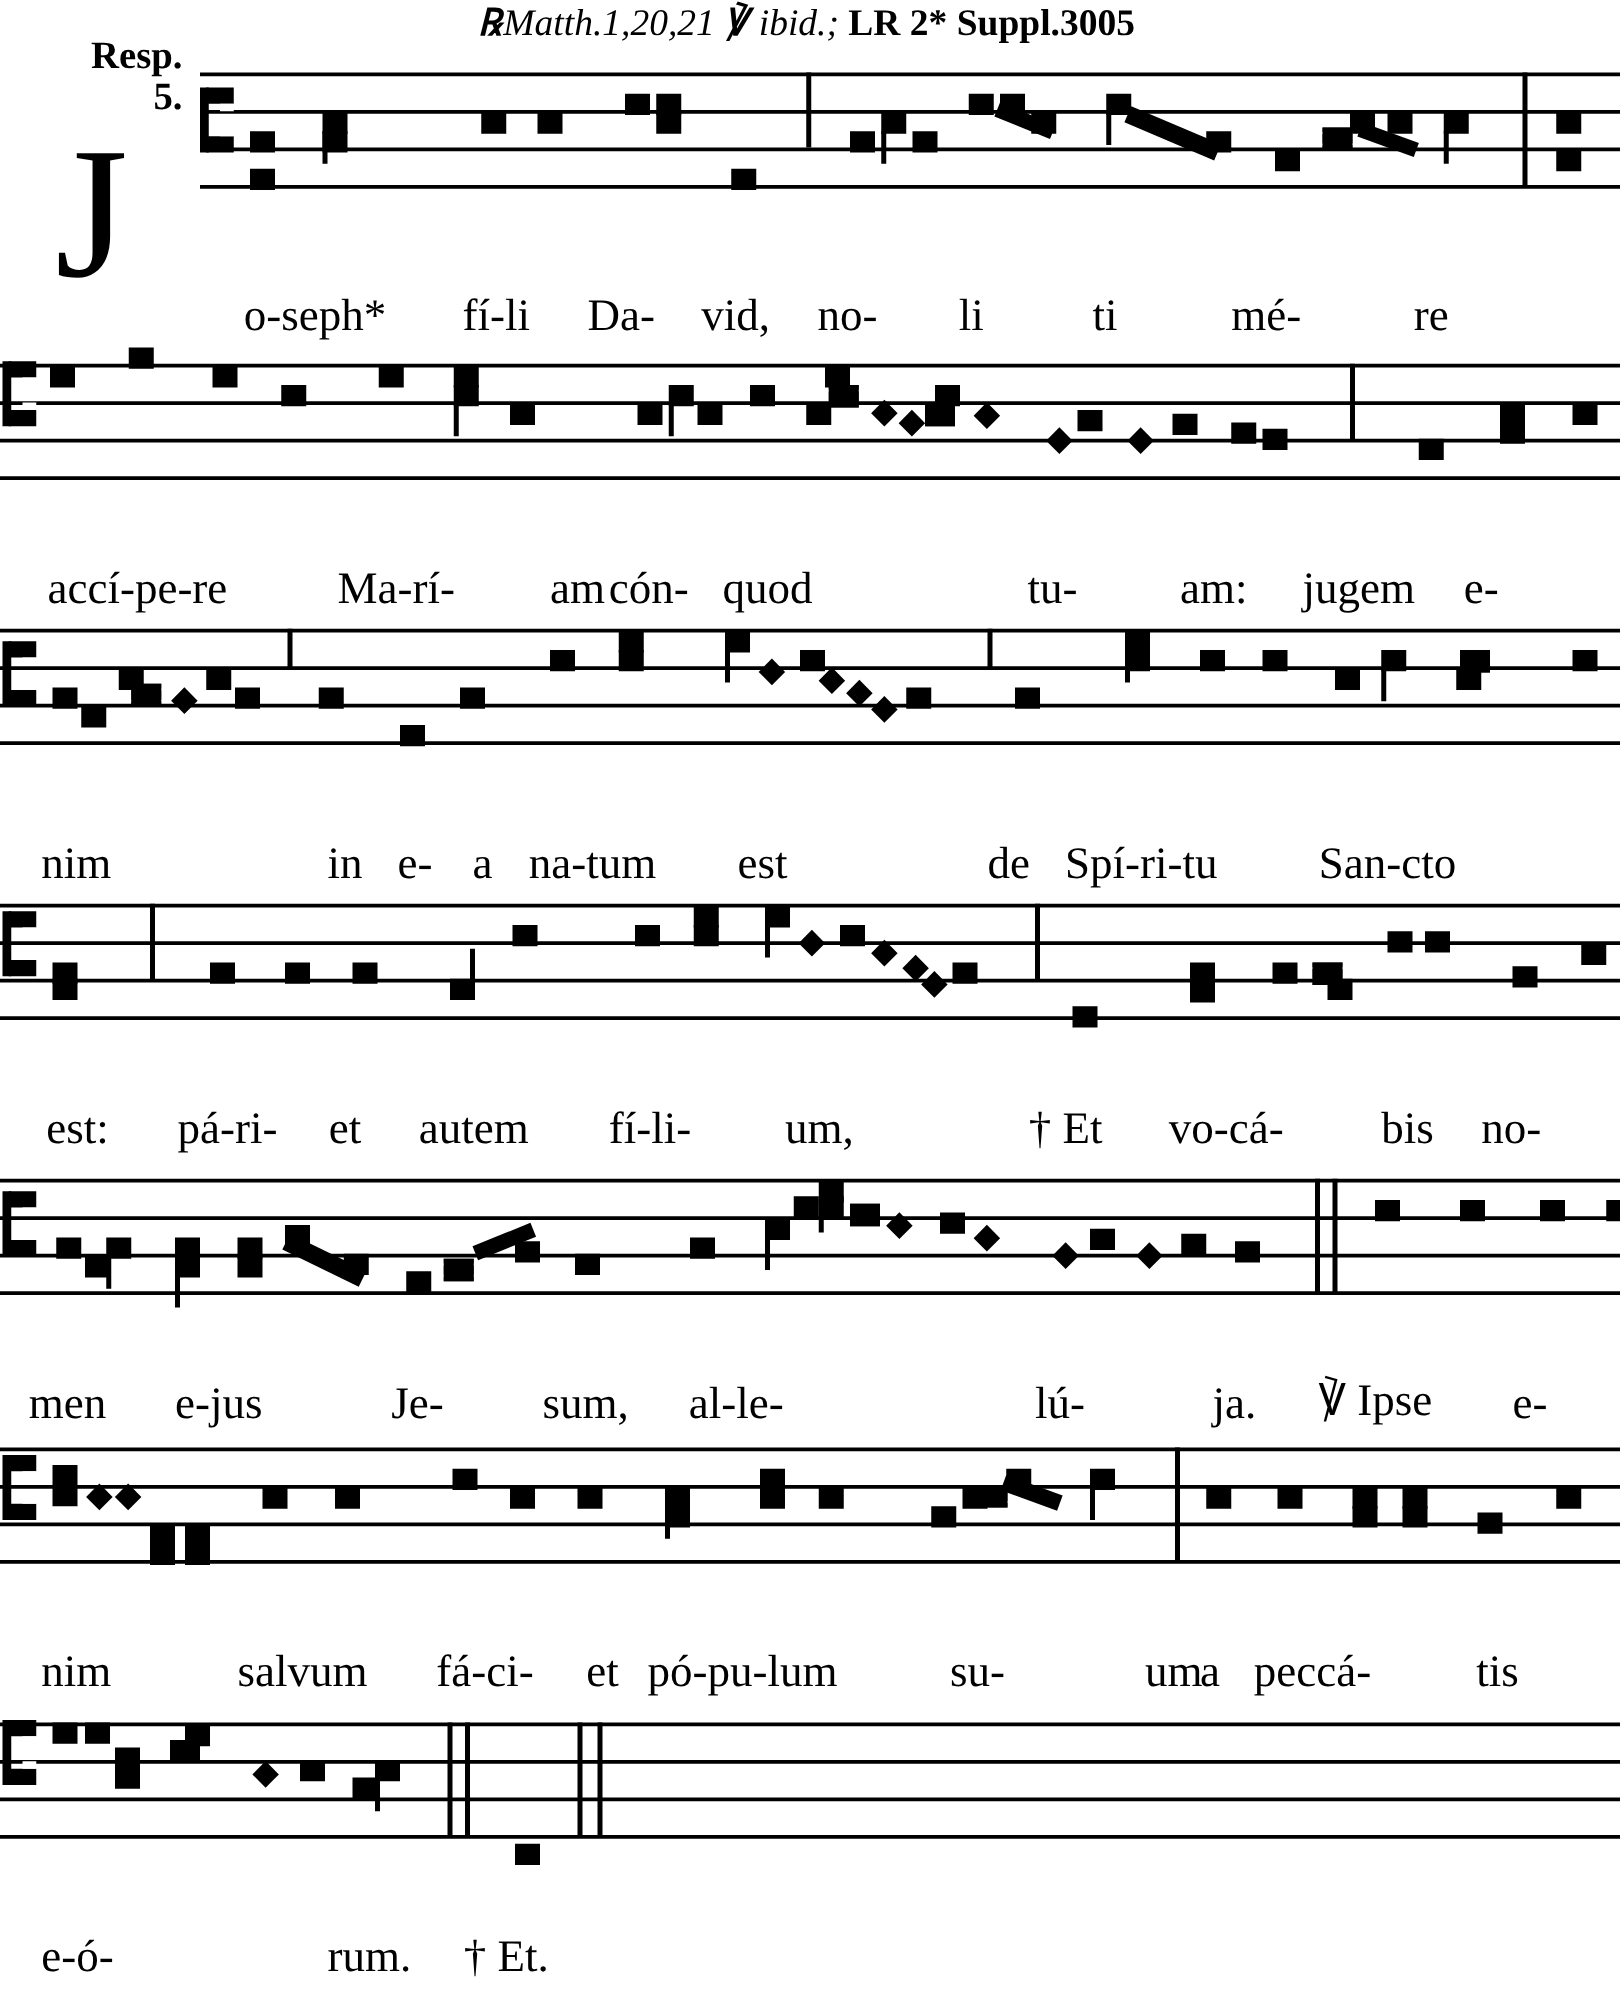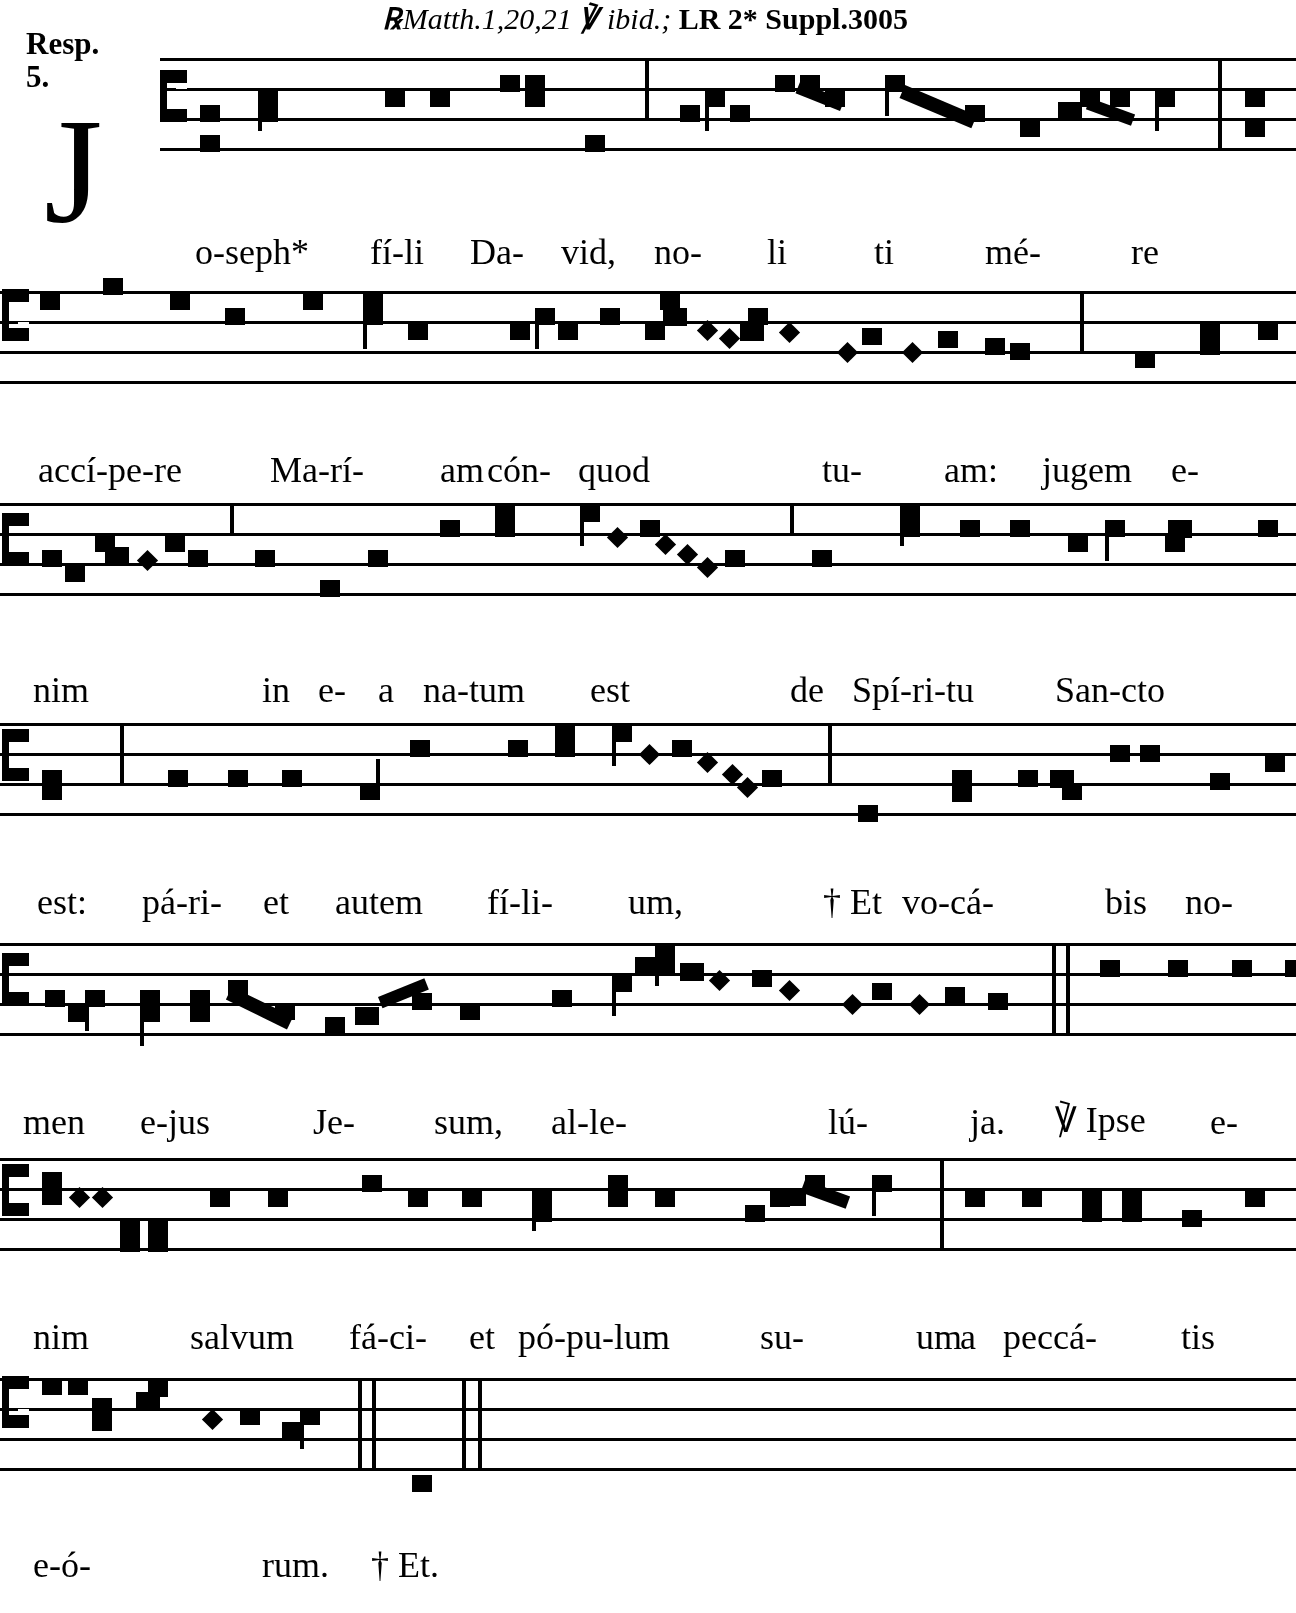--- a/index.html
+++ b/index.html
@@ -47,21 +47,21 @@
   }
   .hdr-bold {
     font-weight: bold;
   }
 
   
   .mode-block {
     position: absolute;
     left: 26px;
     top: 28px;
-    text-align: left;
+    text-align: right;
     width: 120px;
     line-height: 1.05;
   }
   .mode-resp {
     font-size: 31px;
     font-weight: bold;
   }
   .mode-num {
     font-size: 31px;
     font-weight: bold;
@@ -449,21 +449,21 @@
       <div class="punctum" style="left:1265px; top:40px;"></div>
     </div>
     <div class="lyrics" style="top:160px; height:48px;">
       <span class="lyr" style="left:37px">est:</span>
       <span class="lyr" style="left:142px">pá-ri-</span>
       <span class="lyr" style="left:263px">et</span>
       <span class="lyr" style="left:335px">autem</span>
       <span class="lyr" style="left:487px">fí-li-</span>
       <span class="lyr" style="left:628px">um,</span>
       <span class="lyr" style="left:823px">† Et</span>
-      <span class="lyr" style="left:902px">vo-cá-</span>
+      <span class="lyr" style="left:935px">vo-cá-</span>
       <span class="lyr" style="left:1105px">bis</span>
       <span class="lyr" style="left:1185px">no-</span>
     </div>
   </div>
 
   <div class="system" style="top:935px;">
     <div class="staff" style="top:0; width:1296px;">
       <div class="staff-line" style="top:8px;  left:0; width:1296px;"></div>
       <div class="staff-line" style="top:38px; left:0; width:1296px;"></div>
       <div class="staff-line" style="top:68px; left:0; width:1296px;"></div>

